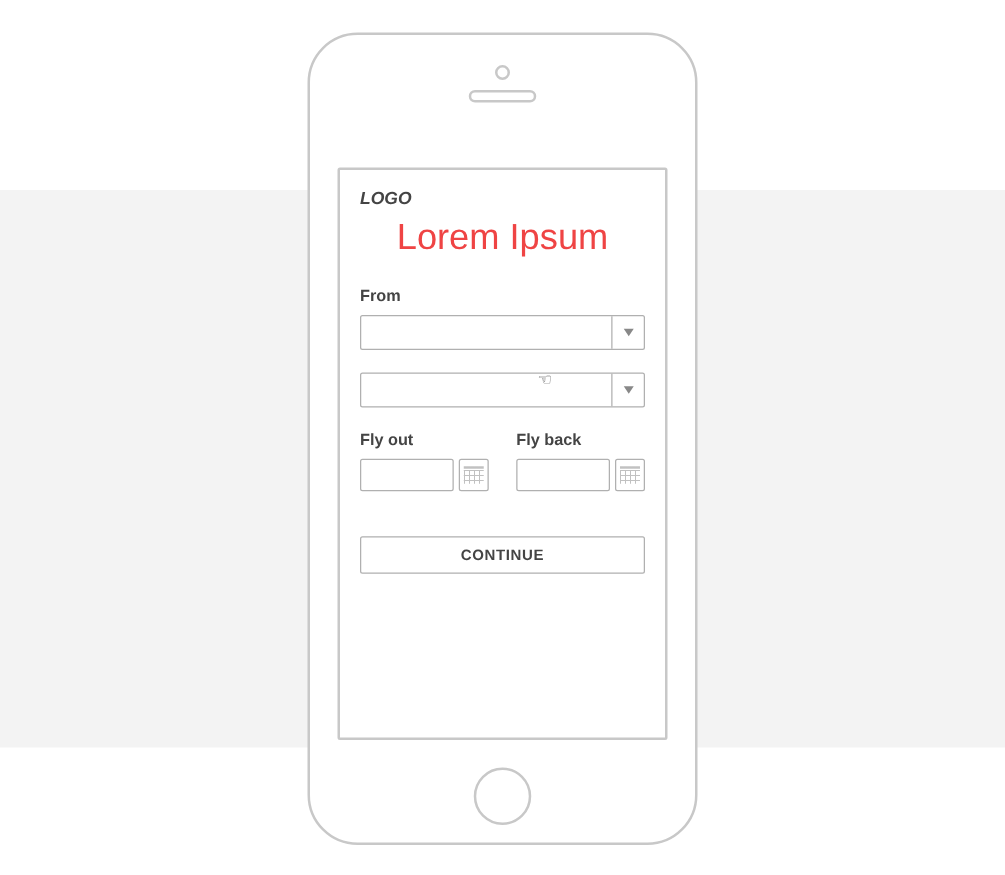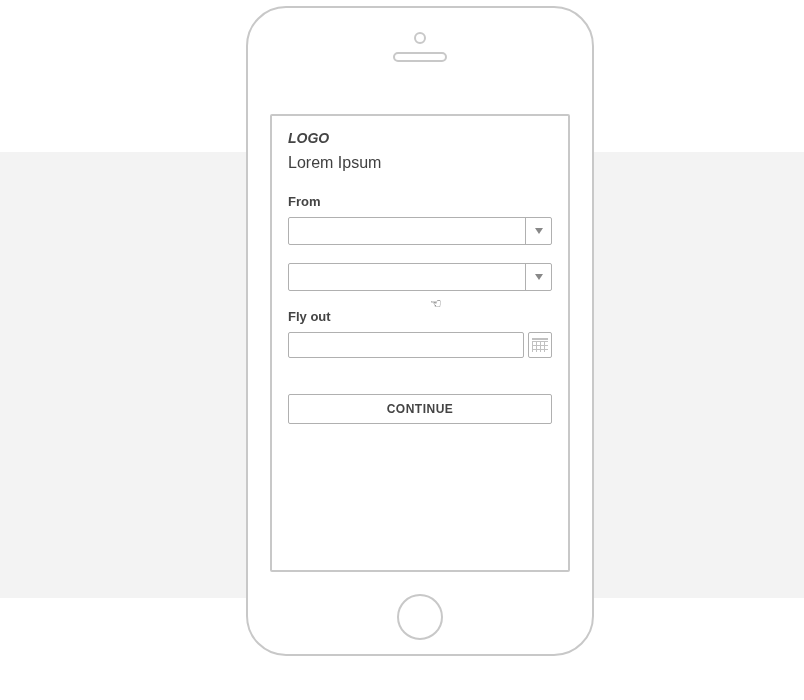--- a/index.html
+++ b/index.html
@@ -14,22 +14,22 @@
     .bg-band {
       position: absolute;
       left: 0; right: 0;
       top: 152px;
       height: 446px;
       background: #f3f3f3;
     }
     .phone {
       position: absolute;
       left: 246px;
-      top: 6px;
-      width: 348px;
+      top: 26px;
+      width: 312px;
       height: 650px;
       border: 2px solid #c8c8c8;
       border-radius: 40px;
       background: #ffffff;
     }
     .phone-camera {
       position: absolute;
       top: 24px;
       left: 50%;
       transform: translateX(-50%);
@@ -70,23 +70,23 @@
       padding: 14px 16px;
     }
     .logo {
       font-weight: bold;
       font-style: italic;
       font-size: 14px;
       color: #444;
       margin-bottom: 8px;
     }
     .title {
-      text-align: left;
-      font-size: 16px;
-      color: #404040;
+      text-align: center;
+      font-size: 29px;
+      color: #ef4444;
       margin-bottom: 22px;
     }
     .field-label {
       font-size: 13px;
       font-weight: bold;
       color: #444;
       margin-bottom: 8px;
     }
     .select-wrap {
       position: relative;
@@ -246,20 +246,29 @@
     <div class="row2">
       <div class="col">
         <div class="field-label">Fly out</div>
         <div class="date-wrap">
           <div class="date-input"></div>
           <div class="date-cal">
             <div class="cal-grid"></div>
           </div>
         </div>
       </div>
+      <div class="col">
+        <div class="field-label">Fly back</div>
+        <div class="date-wrap">
+          <div class="date-input"></div>
+          <div class="date-cal">
+            <div class="cal-grid"></div>
+          </div>
+        </div>
+      </div>
     </div>
 
     <div class="row2">
     </div>
 
     <div class="continue-btn">CONTINUE</div>
   </div>
 </div>
 
 <div class="cursor">☜</div>

